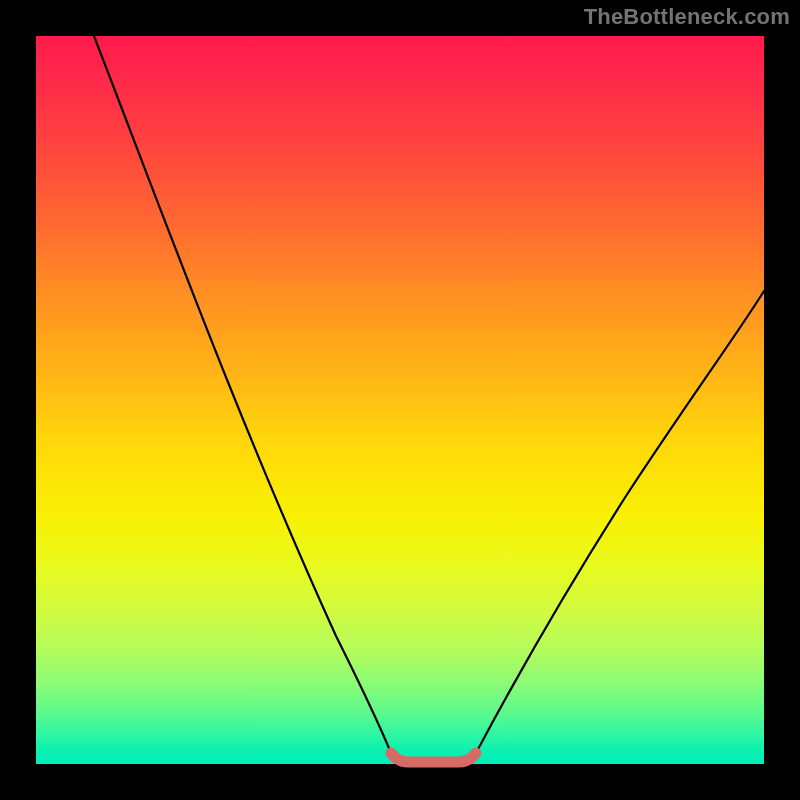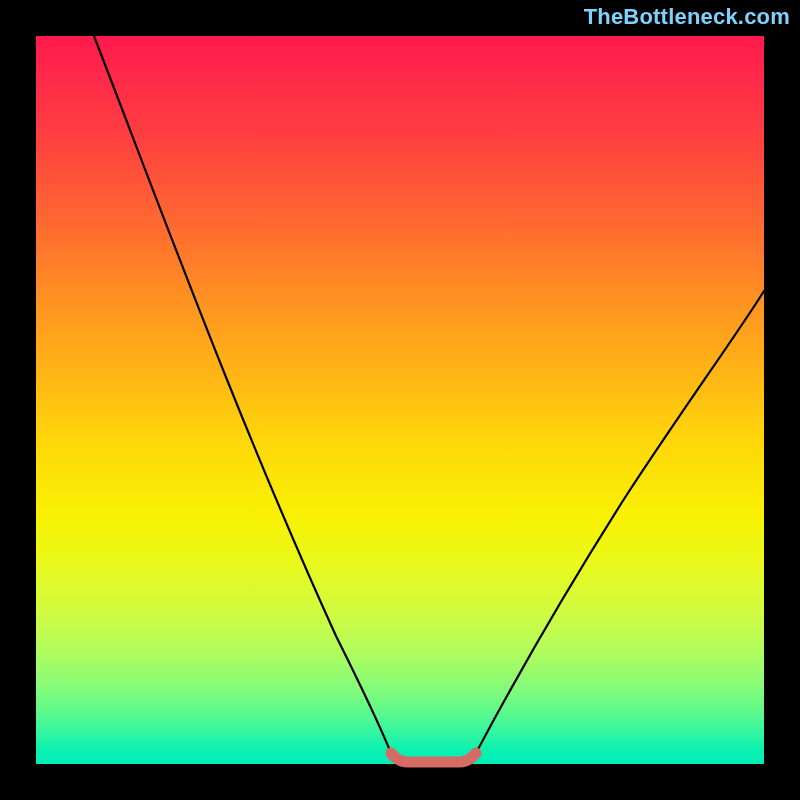--- a/index.html
+++ b/index.html
@@ -14,21 +14,21 @@
   .frame {
     position: relative;
     width: 800px;
     height: 800px;
     background: #000;
   }
   .watermark {
     position: absolute;
     top: 4px;
     right: 10px;
-    color: #7dd3fc;
+    color: #737373;
     font-size: 22px;
     font-weight: 600;
     letter-spacing: 0.2px;
     z-index: 5;
   }
   .plot-area {
     position: absolute;
     left: 36px;
     top: 36px;
     width: 728px;

